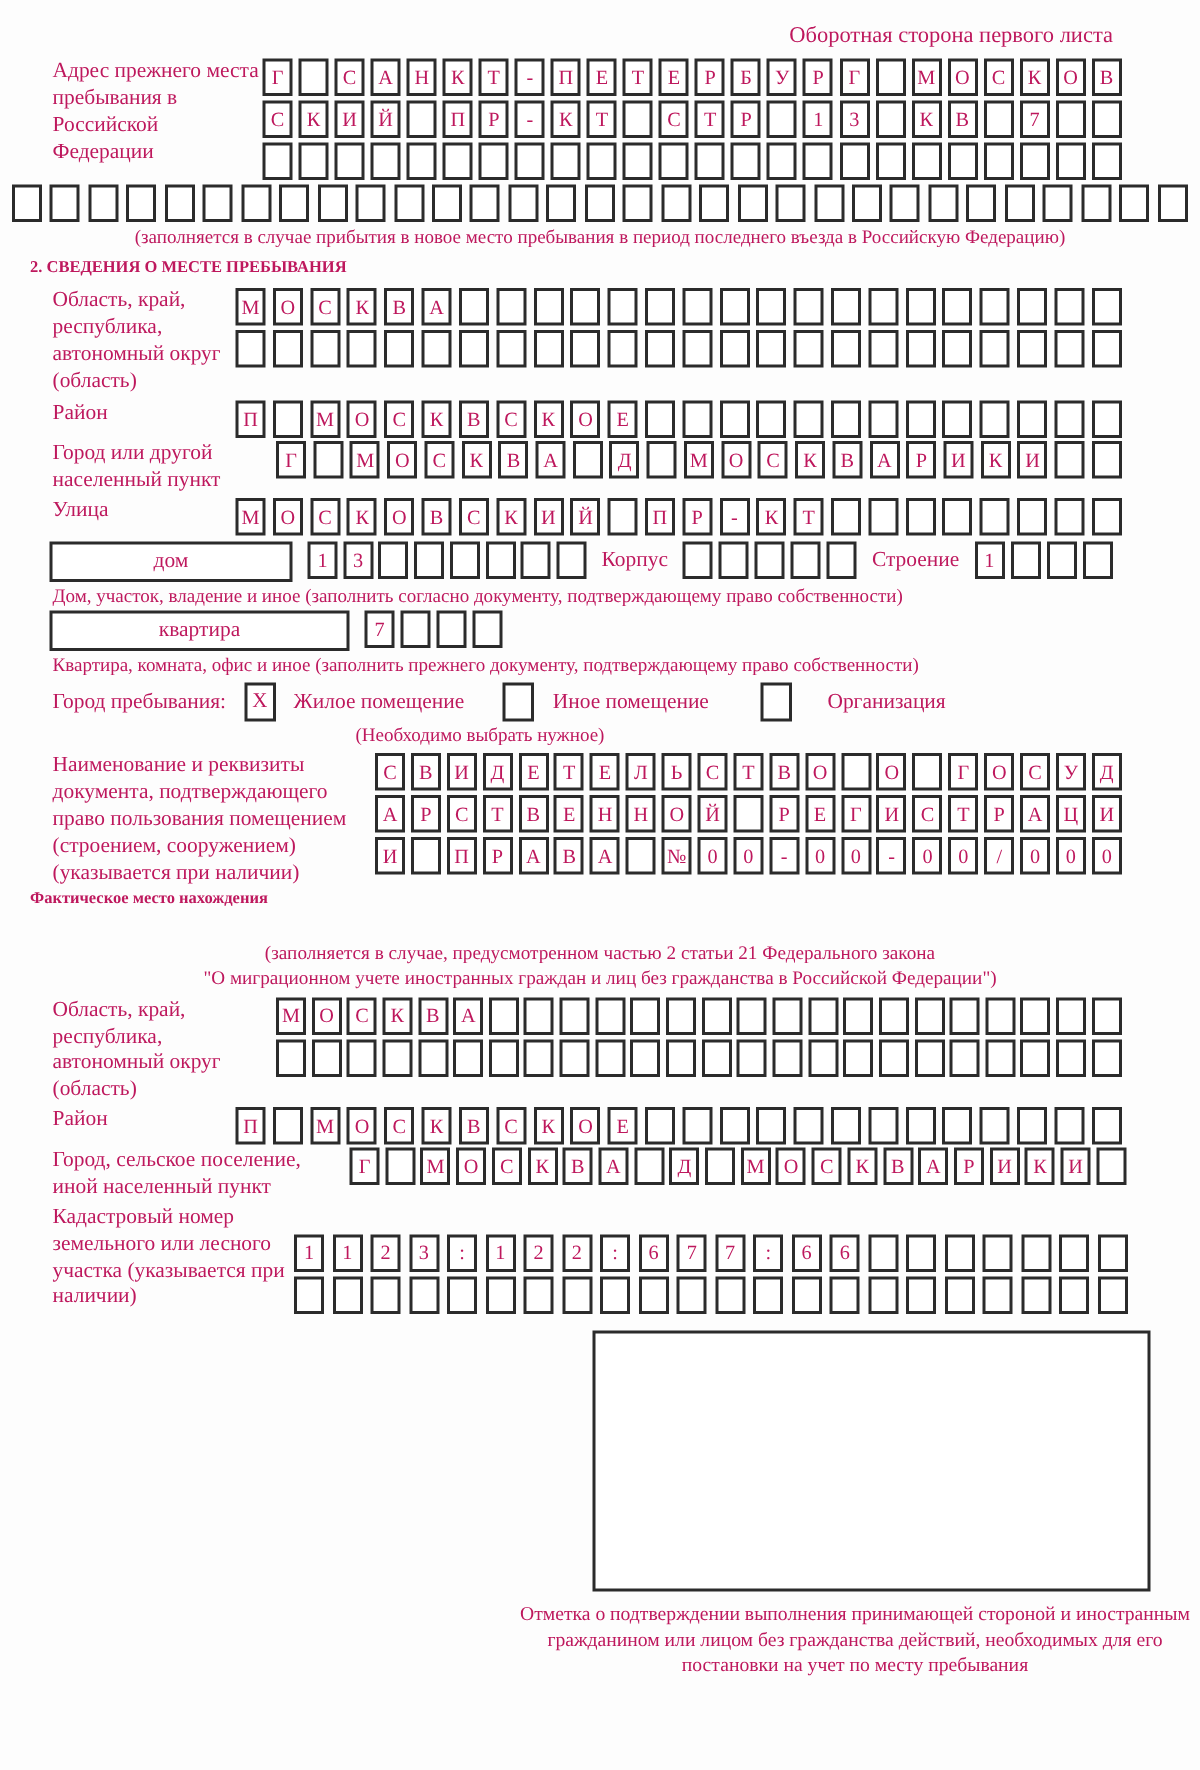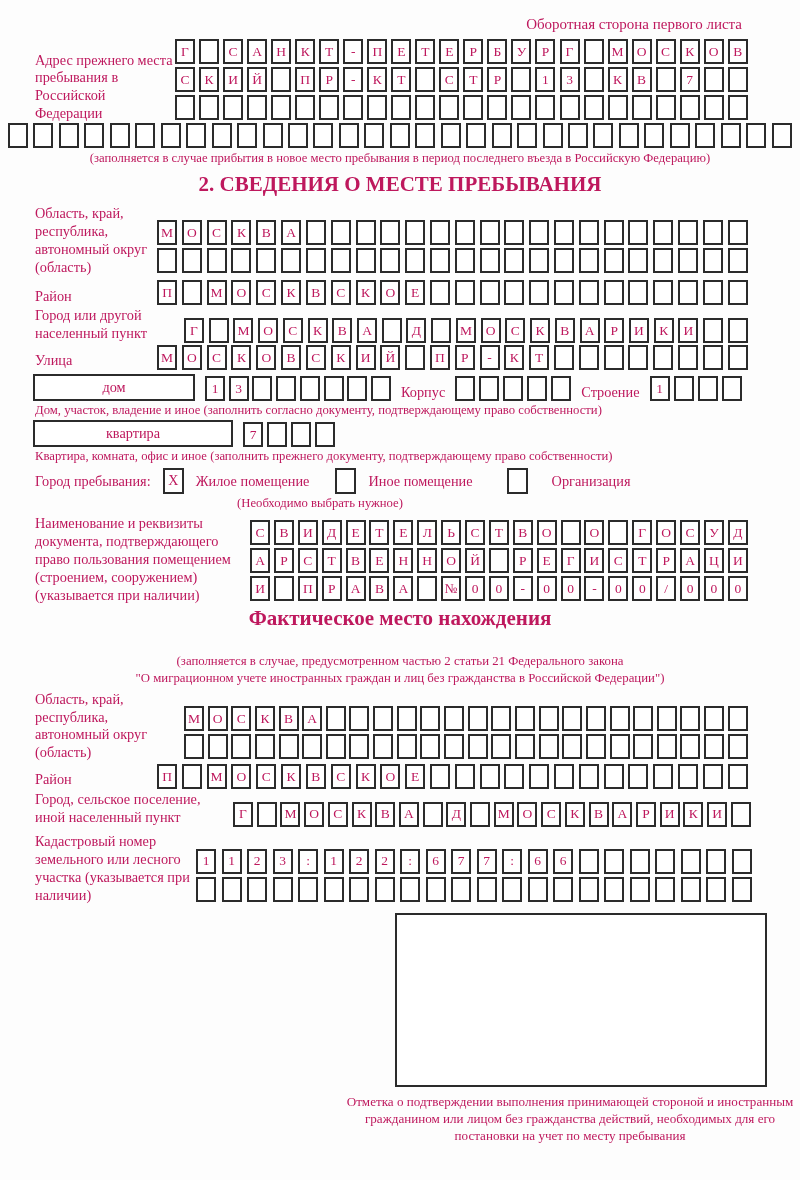--- a/index.html
+++ b/index.html
@@ -1,32 +1,32 @@
 <!DOCTYPE html>
 <html><head>
 <meta charset="utf-8">
 <style>
   html,body{margin:0;padding:0;background:#fff;}
   .page{width:800px;height:1180px;overflow:hidden;position:relative;background:#fdfdfd;
         font-family:"Liberation Serif","DejaVu Serif",serif;color:#be185d;}
   .hdr{text-align:right;padding:16px 58px 0 0;font-size:15px;}
-  .frow{display:flex;align-items:flex-end;margin-left:35px;}
+  .frow{display:flex;align-items:flex-start;margin-left:35px;}
   .flabel{font-size:14.3px;line-height:1.25;flex-shrink:0;}
   .cells{display:flex;justify-content:space-between;}
   .cell{width:20px;height:25px;border:2px solid #2b2b2b;box-sizing:border-box;background:#fff;
         display:flex;align-items:center;justify-content:center;font-size:13.5px;flex-shrink:0;}
   .vstack>.cells{margin-bottom:3px;}
   .w573{width:573px}.w784{width:784px}.w591{width:591px}.w564{width:564px}
   .w498{width:498px}.w518{width:518px}.w556{width:556px}
   .lw140{width:140px}.lw122{width:122px}.lw149{width:149px}.lw215{width:215px}
   .lw198{width:198px}.lw161{width:161px}
   .cap{font-size:12.7px;}
   .cap-center{text-align:center;margin-top:3px;}
   .cap-left{margin:2px 0 2px 35px;}
-  .sect-title{text-align:center;font-weight:bold;font-size:21px;margin:6px 0 8px 0;}
+  .sect-title{text-align:left;font-weight:bold;font-size:11px;margin:6px 0 8px 0;padding-left:20px;}
   .fieldbox{border:2px solid #2b2b2b;height:27px;box-sizing:border-box;background:#fff;
             display:flex;align-items:center;justify-content:center;font-size:14.3px;flex-shrink:0;}
   .inline-lbl{font-size:14.3px;padding-top:4px;}
   .chk{width:21px;height:26px;border:2px solid #2b2b2b;box-sizing:border-box;background:#fff;
        display:flex;align-items:center;justify-content:center;font-size:14px;flex-shrink:0;}
   .stamp-box{width:368px;height:170px;border:2px solid #2b2b2b;background:#fff;margin:8px 0 0 395px;}
   .stamp-cap{width:452px;margin:6px 0 0 344px;text-align:center;font-size:13.1px;line-height:1.3;}
   .mt2{margin-top:2px}.mt4{margin-top:4px}.mt6{margin-top:6px}
   .sub{text-align:center;font-size:12.8px;line-height:1.3;}
 </style>

